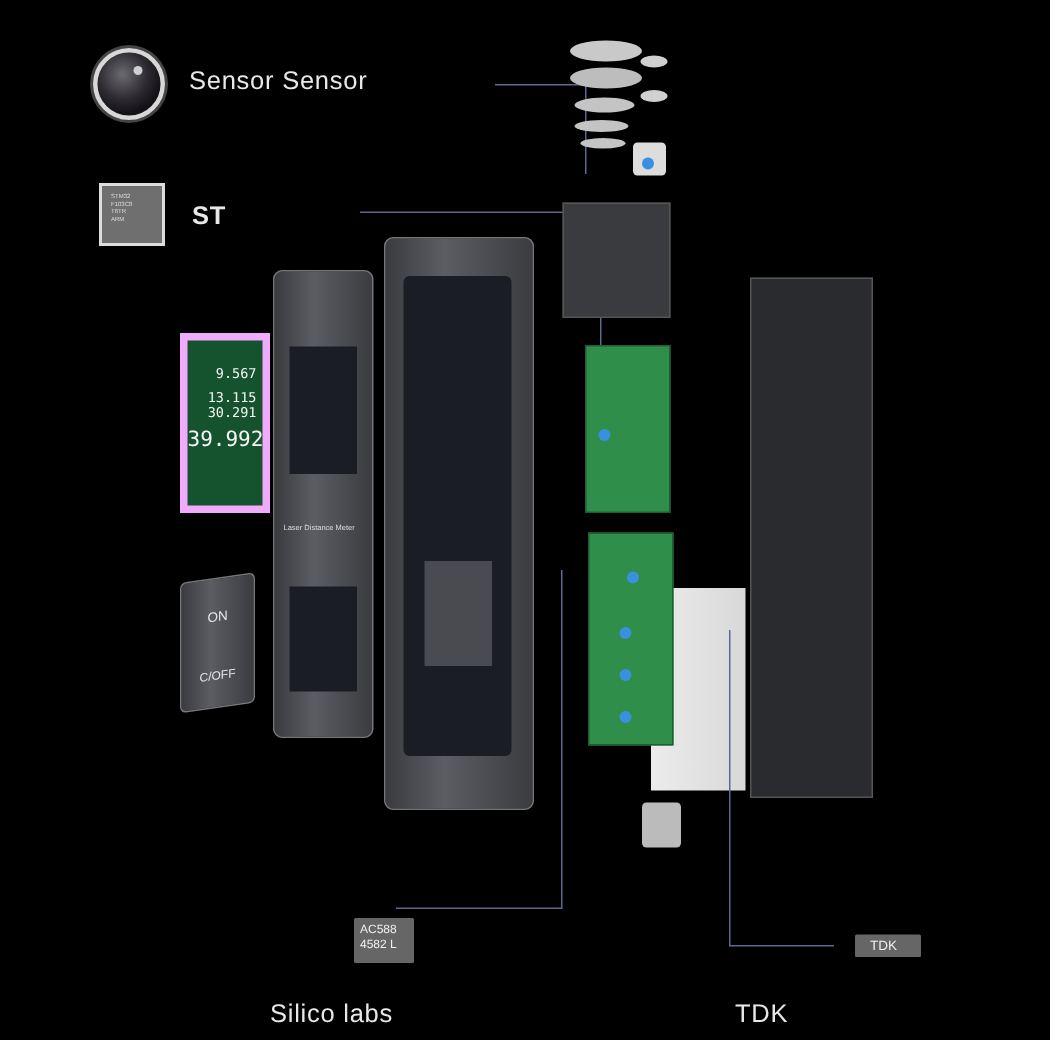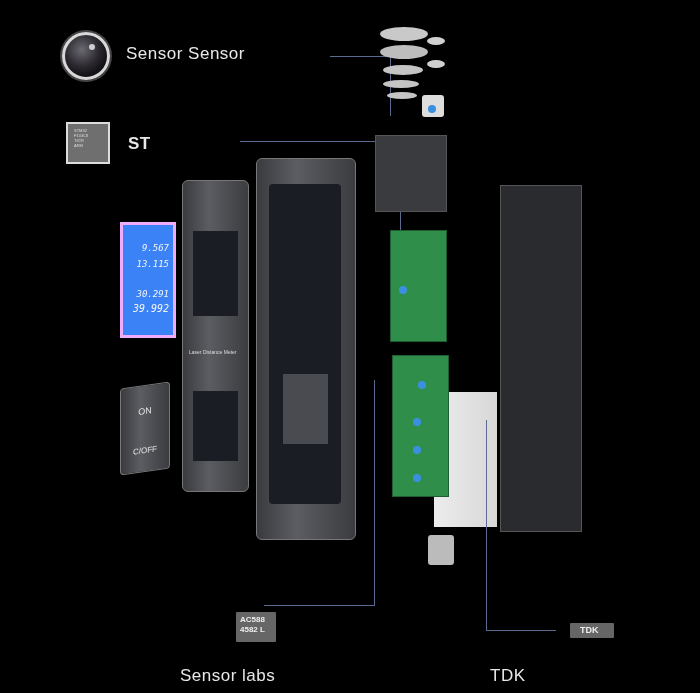--- a/index.html
+++ b/index.html
@@ -6,26 +6,26 @@
   body{width:700px;height:693px;position:relative;overflow:hidden;font-family:"Liberation Sans",sans-serif;color:#e6e6e6;}
   .abs{position:absolute;}
   .label{font-size:17px;color:#e8e8e8;letter-spacing:0.5px;}
   .line{position:absolute;background:#5a6a90;}
   .lens{left:62px;top:32px;width:42px;height:42px;border-radius:50%;background:radial-gradient(circle at 40% 35%,#6b6a70 0%,#2c2a30 45%,#141216 70%);border:3px solid #d8d8d8;box-shadow:0 0 0 2px #444;}
   .lens .hl{position:absolute;left:24px;top:9px;width:6px;height:6px;border-radius:50%;background:#cfcfcf;}
   .chip{left:66px;top:122px;width:40px;height:38px;background:#6f6f6f;border:2px solid #ddd;}
   .chip .txt{font-size:4px;color:#ddd;line-height:5px;padding:4px 6px;white-space:pre;}
   .panel{background:linear-gradient(90deg,#3a3b3f,#5c5d62 40%,#3b3c40);border:1px solid #777;}
   .screen{background:#1b1d24;}
-  .lcd{left:120px;top:222px;width:50px;height:110px;background:#3b82f6;border:3px solid #f0abfc;font-style:italic;}
+  .lcd{left:120px;top:222px;width:50px;height:110px;background:#14532d;border:5px solid #f0abfc;}
   .lcd .row{color:#f5f5f5;font-size:9px;text-align:right;padding-right:4px;font-family:"DejaVu Sans Mono",monospace;}
   .pcb{background:#2f8f4a;border:1px solid #1e5d31;}
   .dot{position:absolute;width:8px;height:8px;border-radius:50%;background:#3b8fe0;}
   .white-block{background:linear-gradient(90deg,#ececec,#d8d8d8);}
-  .ic{background:#666;border-radius:1px;font-weight:bold;}
+  .ic{background:#666;border-radius:1px;}
   .ic .t{font-size:8px;color:#eee;padding:3px 4px;line-height:10px;}
   .frame{background:#2a2b2e;border:1px solid #555;}
 </style>
 </head>
 <body>
 
 <div class="abs lens">
     <div class="hl"></div>
   </div>
 <div class="abs label" style="left:126px;top:44px;">Sensor  Sensor</div>
@@ -52,22 +52,22 @@
   </div>
 <div class="abs label" style="left:128px;top:134px;font-weight:bold;">ST</div>
 <div class="line" style="left:240px;top:141px;width:160px;height:1px;"></div>
 <div class="line" style="left:400px;top:141px;width:1px;height:90px;"></div>
 
 <div class="abs frame" style="left:375px;top:135px;width:70px;height:75px;background:#3a3b3e;"></div>
 
 <div class="abs lcd">
   <div class="row" style="margin-top:18px;">9.567</div>
   <div class="row" style="margin-top:6px;">13.115</div>
-  <div class="row" style="margin-top:20px;">30.291</div>
-  <div class="row" style="margin-top:4px;font-size:10px;">39.992</div>
+  <div class="row" style="margin-top:0;">30.291</div>
+  <div class="row" style="margin-top:4px;font-size:14px;">39.992</div>
 </div>
 
 <div class="abs panel" style="left:120px;top:385px;width:48px;height:85px;border-radius:4px;transform:skewY(-8deg);">
   <div style="text-align:center;font-size:9px;margin-top:20px;">ON</div>
   <div style="text-align:center;font-size:8px;margin-top:30px;">C/OFF</div>
 </div>
 
 <div class="abs panel" style="left:182px;top:180px;width:65px;height:310px;border-radius:6px;">
   <div class="abs screen" style="left:10px;top:50px;width:45px;height:85px;"></div>
   <div class="abs" style="left:6px;top:168px;font-size:5px;color:#ddd;">Laser Distance Meter</div>
@@ -96,20 +96,20 @@
 <div class="abs frame" style="left:500px;top:185px;width:80px;height:345px;"></div>
 
 <div class="line" style="left:264px;top:605px;width:110px;height:1px;"></div>
 <div class="line" style="left:374px;top:380px;width:1px;height:226px;"></div>
 <div class="abs ic" style="left:236px;top:612px;width:40px;height:30px;">
   <div class="t">
       <div>AC588</div>
       <div>4582 L</div>
     </div>
 </div>
-<div class="abs label" style="left:180px;top:666px;">Sensor labs</div>
+<div class="abs label" style="left:180px;top:666px;">Silico labs</div>
 
 <div class="line" style="left:486px;top:420px;width:1px;height:210px;"></div>
 <div class="line" style="left:486px;top:630px;width:70px;height:1px;"></div>
 <div class="abs ic" style="left:570px;top:623px;width:44px;height:15px;">
   <div class="t" style="padding:2px 10px;font-size:9px;">TDK</div>
 </div>
 <div class="abs label" style="left:490px;top:666px;">TDK</div>
 
 </body></html>

